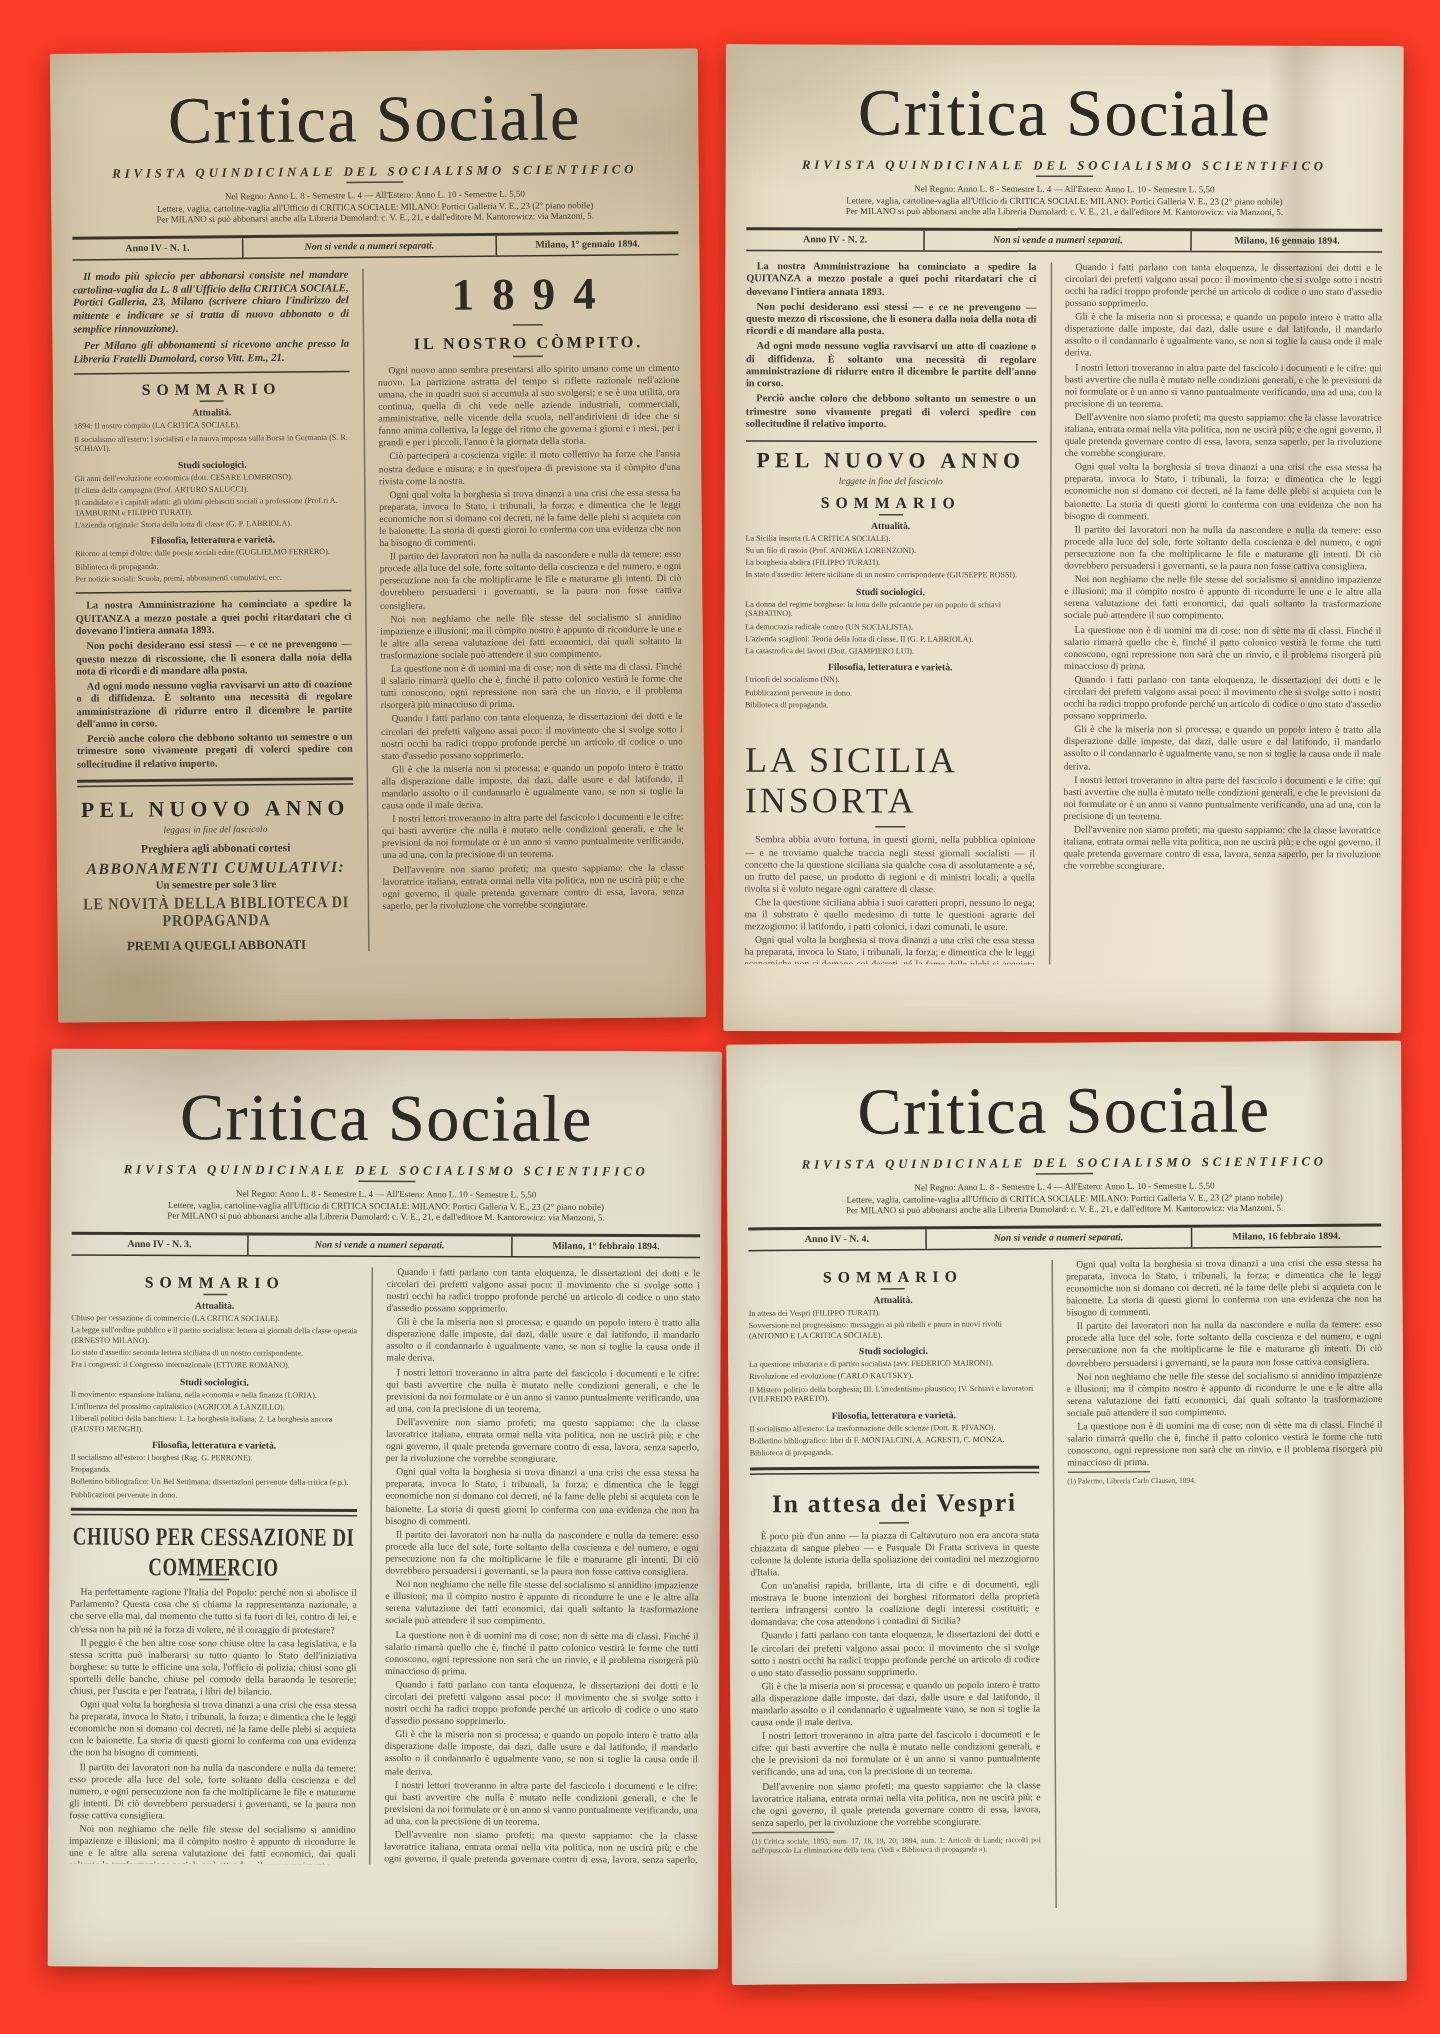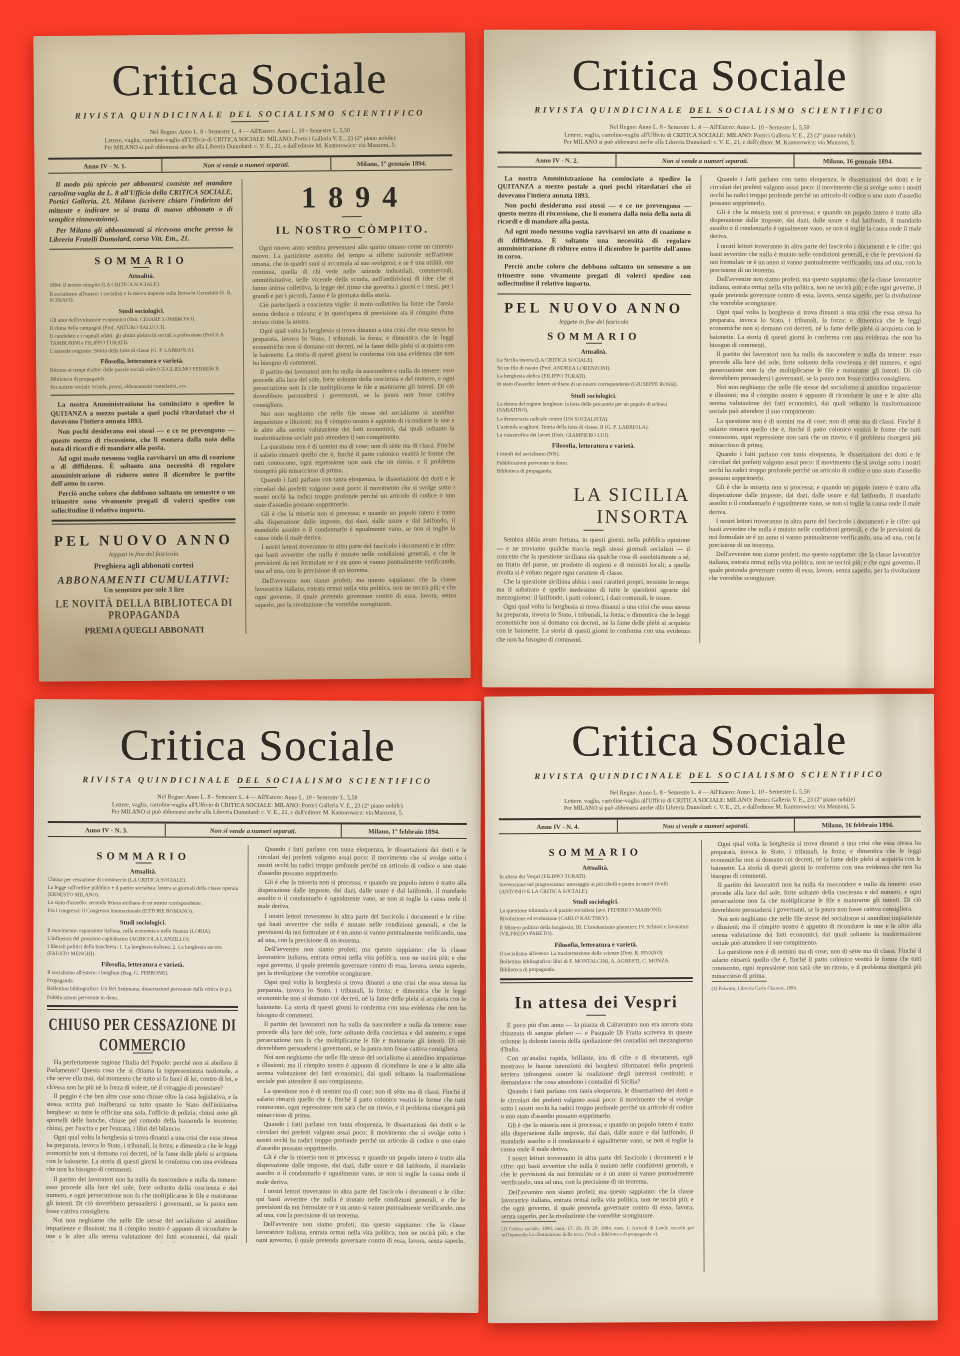--- a/index.html
+++ b/index.html
@@ -91,21 +91,21 @@
 
   .year-big{
     text-align:center;font-size:30px;font-weight:bold;letter-spacing:12px;
     color:#2e2a24;margin:2px 0 0 6px;
   }
   .art-title{
     text-align:center;font-weight:bold;font-size:10.8px;letter-spacing:2px;
     color:#2e2a24;margin:6px 0 1px;
   }
   .art-title-big{
-    text-align:right;font-size:19px;letter-spacing:2px;color:#35312a;margin:10px 0 1px;
+    text-align:left;font-size:24px;letter-spacing:2px;color:#35312a;margin:21px 0 1px;
   }
   .art-title-poster{
     text-align:center;font-weight:bold;font-size:12.5px;letter-spacing:.4px;
     color:#3a352c;margin:10px 0 1px;transform:scaleY(1.35);
   }
   .art-title-vespri{
     text-align:center;font-size:17px;letter-spacing:1.2px;color:#332f28;margin:10px 0 1px;font-weight:600;
   }
   .t-rule{width:20px;border-top:1px solid #4a443a;margin:2px auto 5px;}
 

